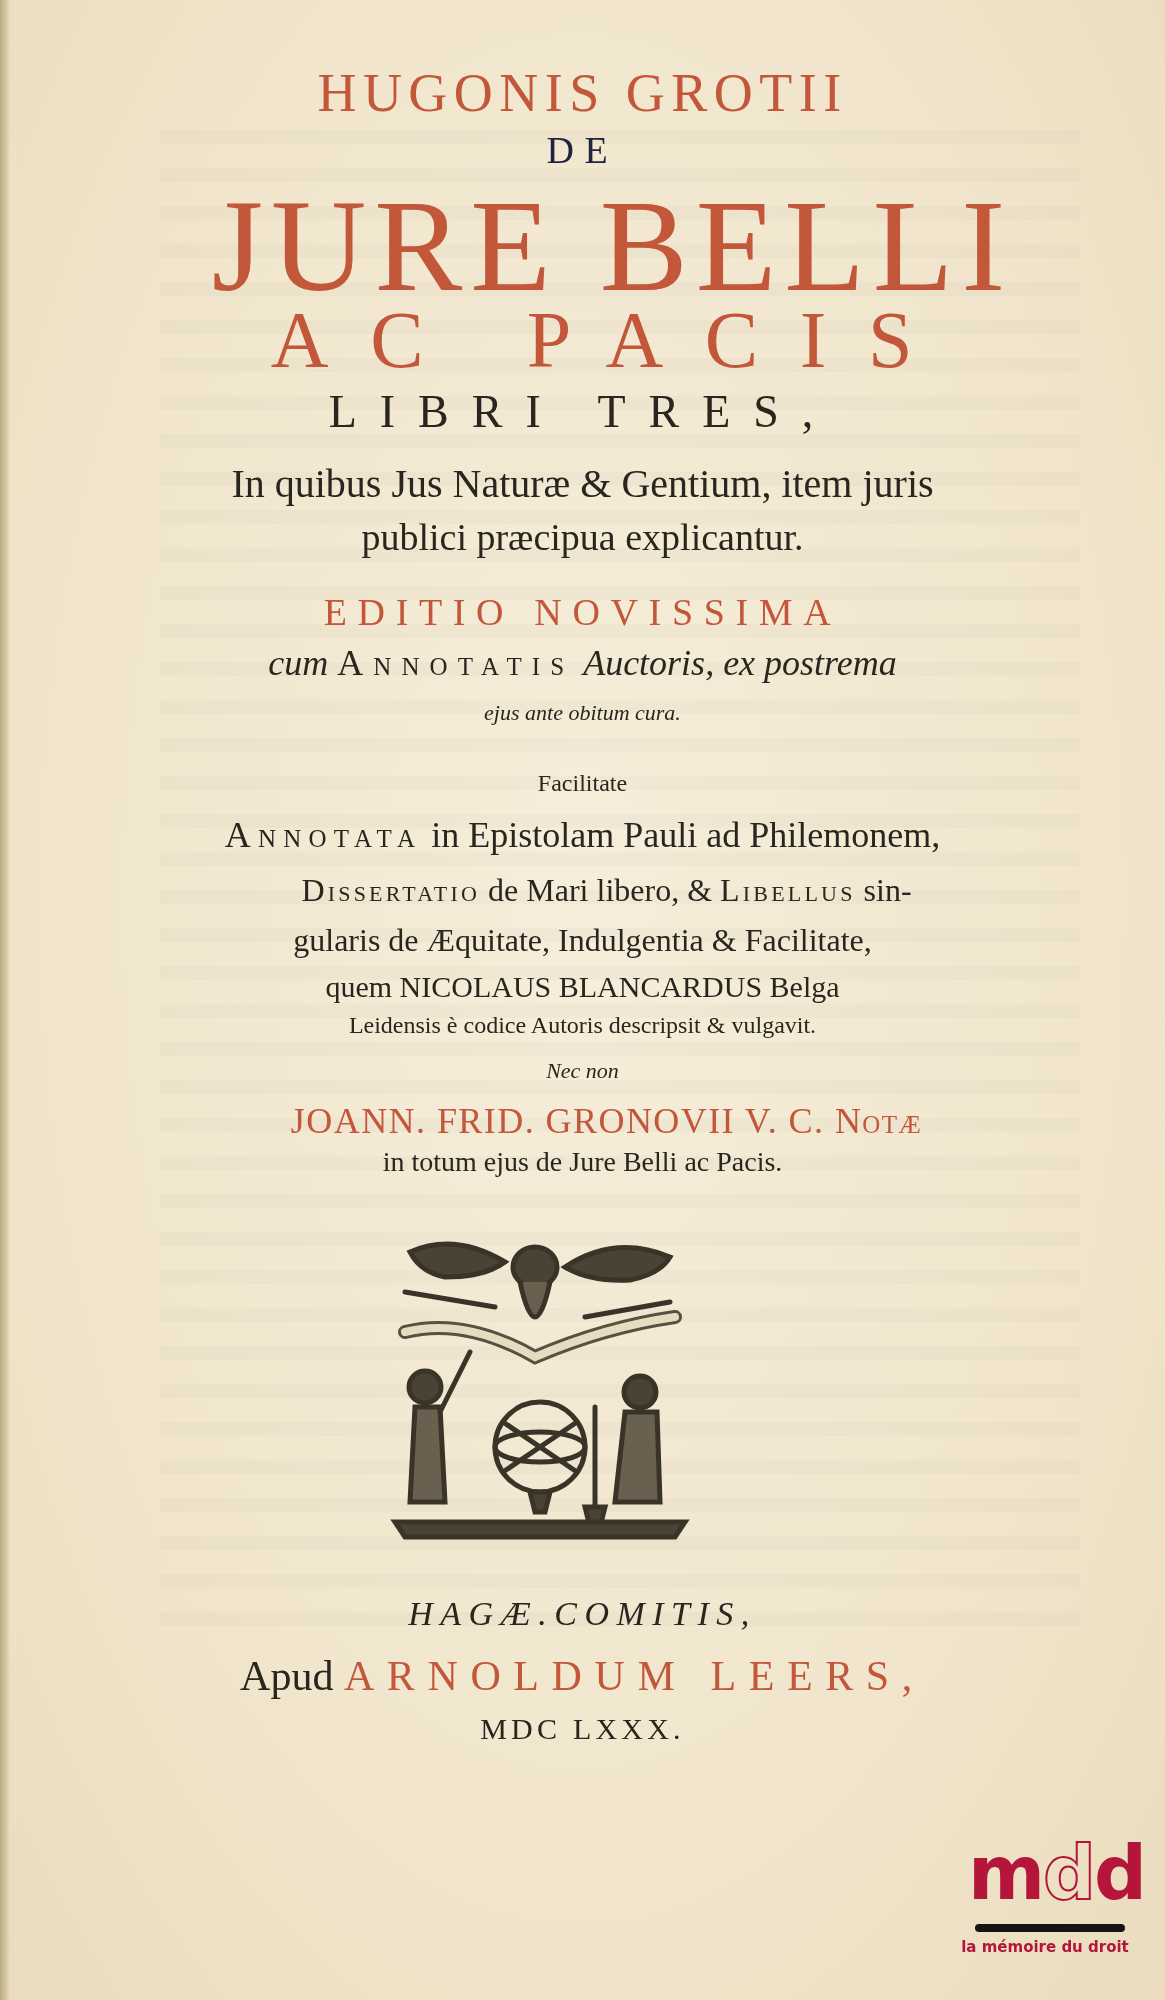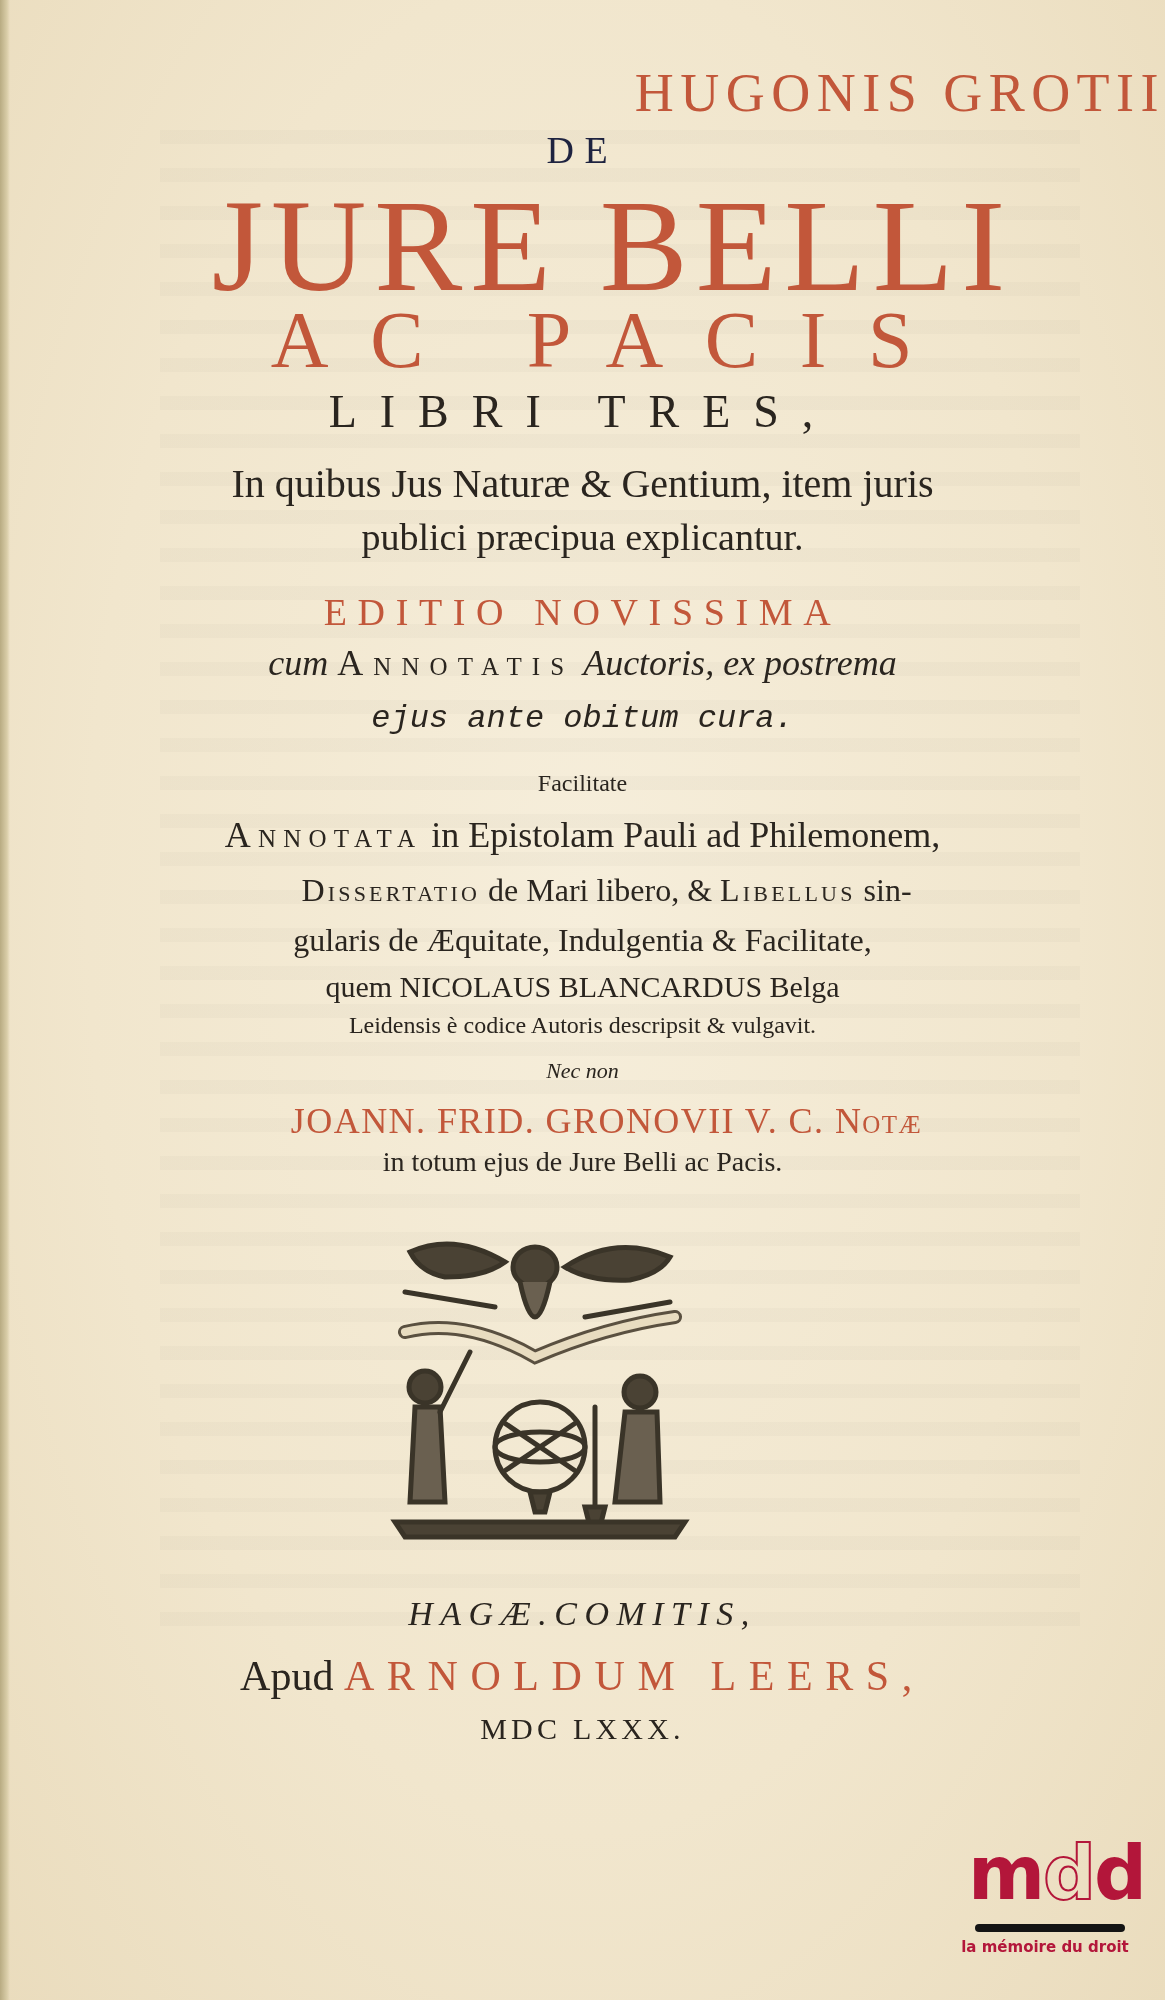--- a/index.html
+++ b/index.html
@@ -26,30 +26,30 @@
     .line {
       position: absolute; left: 0; width: 1165px; text-align: center;
       font-family: "Liberation Serif", "DejaVu Serif", serif;
       color: #2a251f; white-space: nowrap;
     }
     .red { color: #c2573a; }
     .caps { letter-spacing: 0.28em; }
     .it { font-style: italic; }
     .sc { font-variant: small-caps; }
 
-    #l-author { top: 62px; font-size: 54px; letter-spacing: 0.12em; text-align: right; }
+    #l-author { top: 62px; font-size: 54px; letter-spacing: 0.12em; }
     #l-de { top: 128px; font-size: 38px; letter-spacing: 0.28em; color: #1e2340; }
     #l-jure { top: 180px; font-size: 132px; letter-spacing: 0.06em; line-height: 1; left: 30px; }
     #l-acpacis { top: 300px; font-size: 80px; letter-spacing: 0.52em; line-height: 1; left: 30px; }
     #l-libri { top: 385px; font-size: 46px; letter-spacing: 0.5em; }
     #l-subtitle1 { top: 460px; font-size: 40px; }
     #l-subtitle2 { top: 515px; font-size: 38px; }
     #l-editio { top: 590px; font-size: 38px; letter-spacing: 0.28em; }
     #l-annot1 { top: 642px; font-size: 36px; }
-    #l-annot2 { top: 700px; font-size: 32px; font-family: Liberation Mono, monospace; }
+    #l-annot2 { top: 700px; font-size: 22px; }
     #l-accesserunt { top: 770px; font-size: 24px; }
     #l-item1 { top: 814px; font-size: 36px; }
     #l-item2 { top: 872px; font-size: 32px; padding-left: 24px; }
     #l-item3 { top: 922px; font-size: 32px; }
     #l-item4 { top: 970px; font-size: 30px; }
     #l-item5 { top: 1012px; font-size: 24px; }
     #l-necnon { top: 1058px; font-size: 22px; }
     #l-gronovii { top: 1100px; font-size: 36px; letter-spacing: 0.04em; margin-left: 24px; }
     #l-opus { top: 1146px; font-size: 28px; }
 

